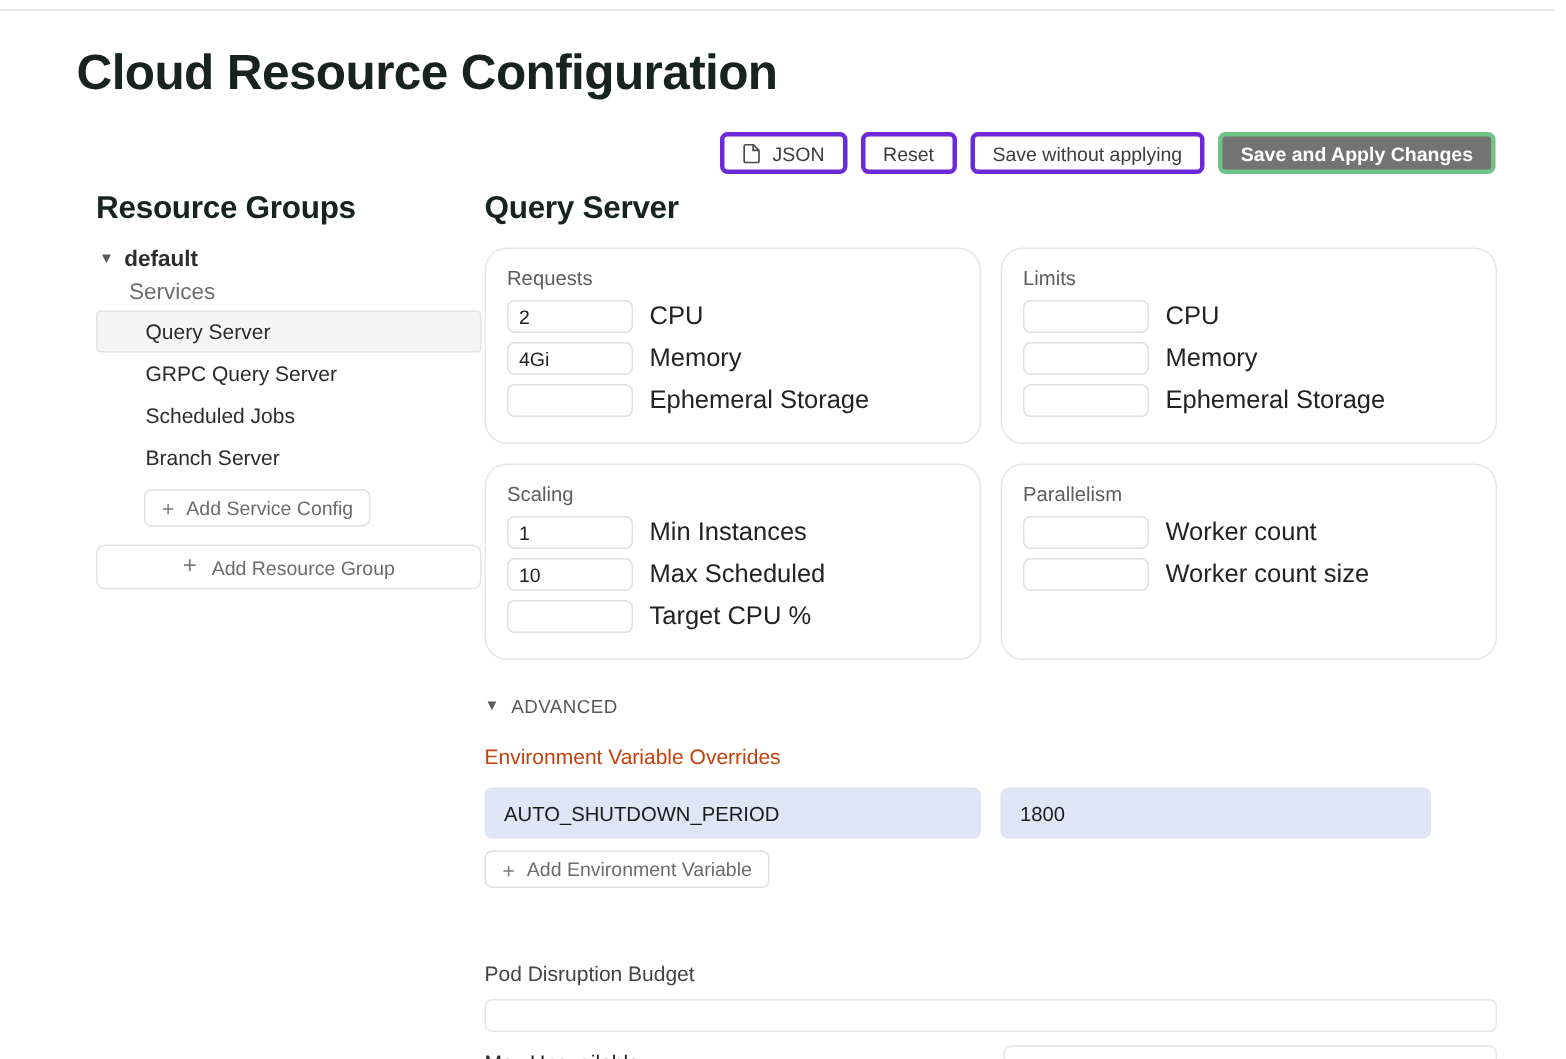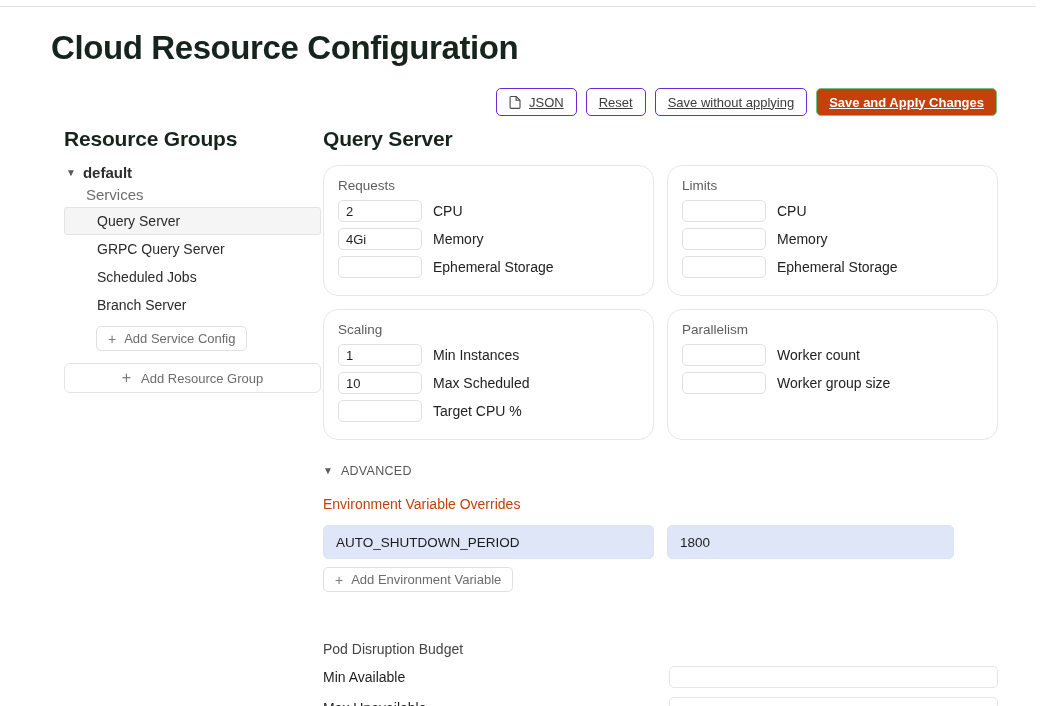--- a/index.html
+++ b/index.html
@@ -39,37 +39,36 @@
   .toolbar {
     position: absolute;
     right: 47px;
     top: 88px;
     display: flex;
     align-items: center;
     gap: 9px;
   }
   .btn {
     height: 28px;
-    border: 1px solid #6d28d9;
+    border: 3px solid #6d28d9;
     border-radius: 5px;
     background: #ffffff;
     color: #3c3c3c;
     font-size: 13px;
     font-family: "Liberation Sans", sans-serif;
     display: inline-flex;
     align-items: center;
     justify-content: center;
     gap: 7px;
     padding: 0 12px;
     white-space: nowrap;
     cursor: pointer;
-    text-decoration: underline;
   }
   .btn.primary {
-    background: #c2410c;
+    background: #737373;
     border-color: #6ec487;
     color: #ffffff;
     font-weight: bold;
   }
   .doc-icon { display: inline-flex; }
 
   
   .sidebar {
     position: absolute;
     left: 64px;
@@ -197,21 +196,21 @@
     border: 1px solid #e0e0e0;
     border-radius: 5px;
     background: #ffffff;
     font-size: 13px;
     font-family: "Liberation Sans", sans-serif;
     color: #1f1f1f;
     padding: 0 7px;
     outline: none;
   }
   .field-label {
-    font-size: 14px;
+    font-size: 17px;
     color: #222222;
   }
 
   .advanced-row {
     display: flex;
     align-items: center;
     gap: 8px;
     margin-top: 24px;
     cursor: pointer;
   }
@@ -377,21 +376,21 @@
     </div>
 
     <div class="panel tall">
       <div class="panel-legend">Parallelism</div>
       <div class="field-row">
         <input class="mini-input" value="" style="">
         <span class="field-label">Worker count</span>
       </div>
       <div class="field-row">
         <input class="mini-input" value="" style="">
-        <span class="field-label">Worker group size</span>
+        <span class="field-label">Worker count size</span>
       </div>
     </div>
 
   </div>
 
   <div class="advanced-row">
     <span class="tri">▼</span>
     <span class="advanced-label">ADVANCED</span>
   </div>
 
@@ -405,21 +404,20 @@
   <div class="add-env-wrap">
     <button class="add-btn">
       <span class="plus">+</span>
       <span>Add Environment Variable</span>
     </button>
   </div>
 
   <div class="pdb-head">Pod Disruption Budget</div>
 
   <div class="pdb-row">
-    <span class="pdb-label">Min Available</span>
     <input class="pdb-input" value="" style="">
   </div>
   <div class="pdb-row">
     <span class="pdb-label">Max Unavailable</span>
     <input class="pdb-input" value="" style="">
   </div>
 
 </div>
 
 </body></html>

